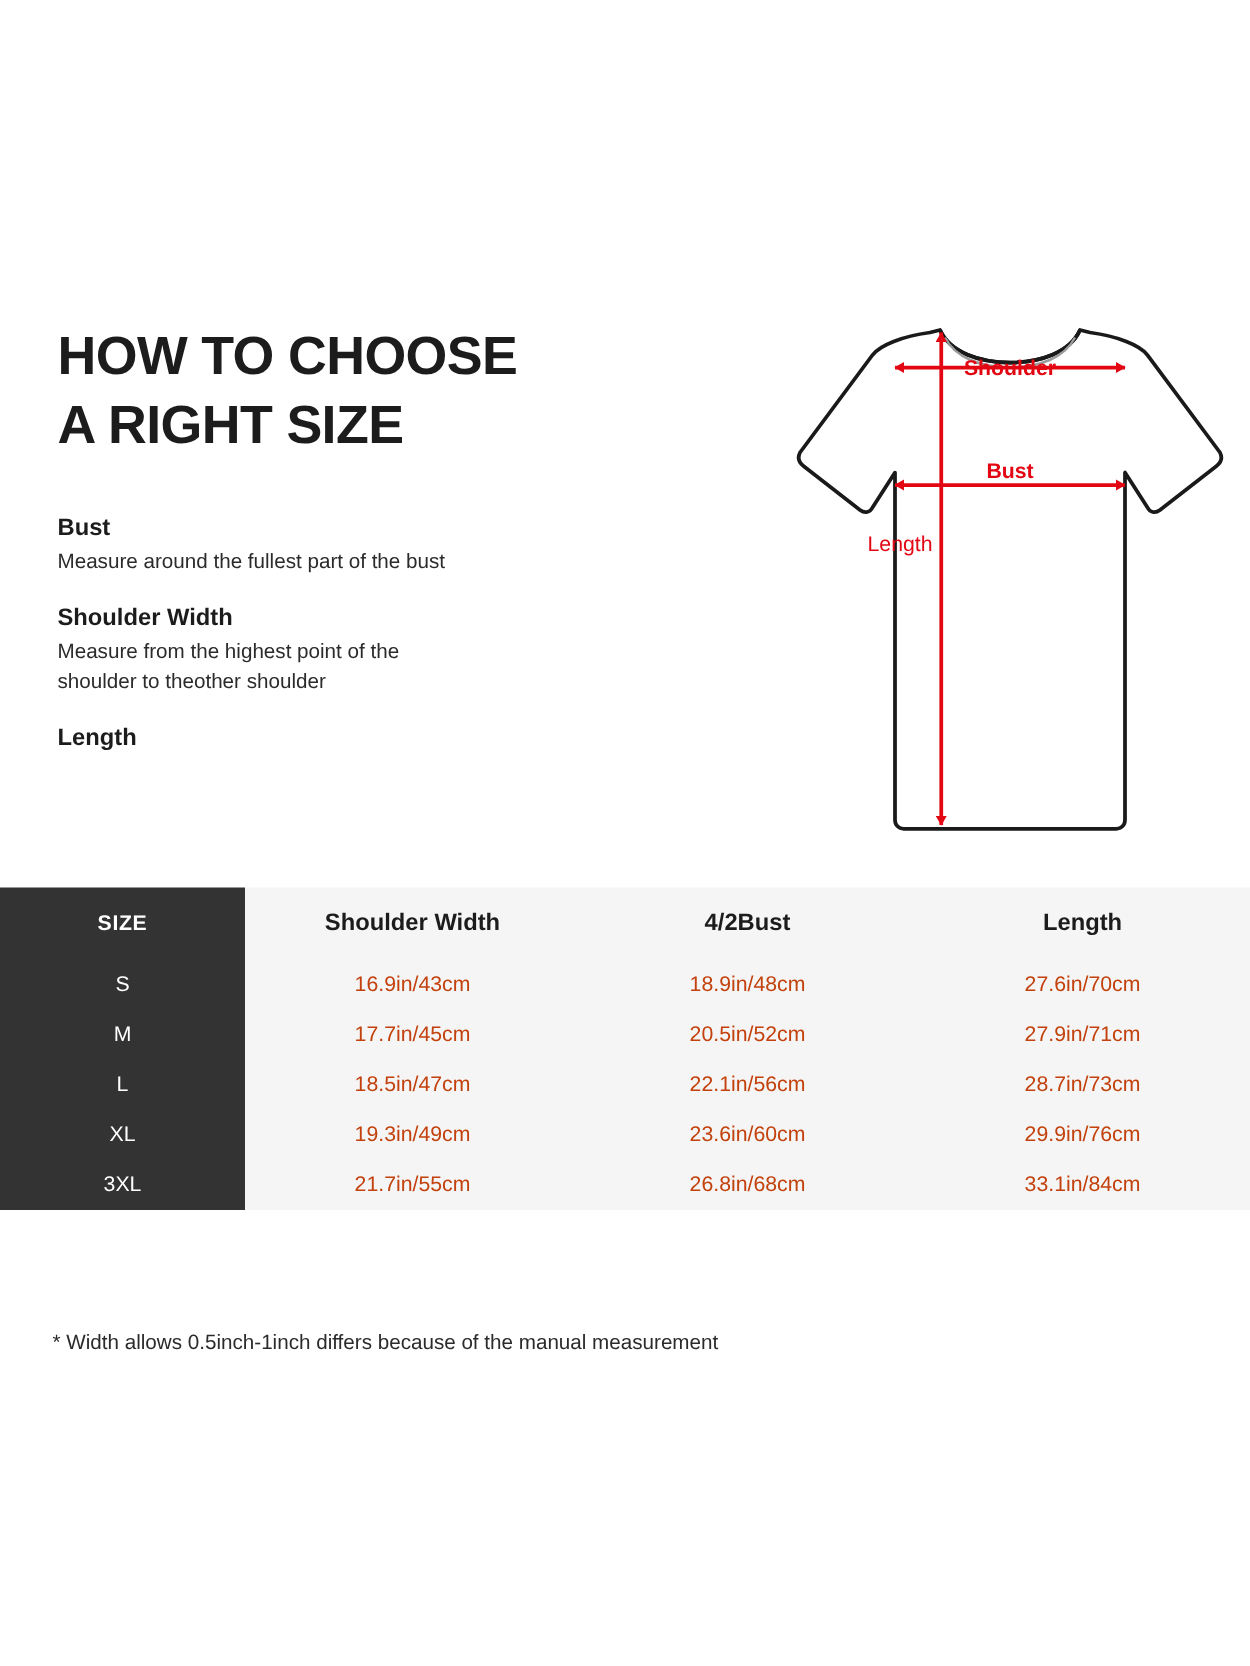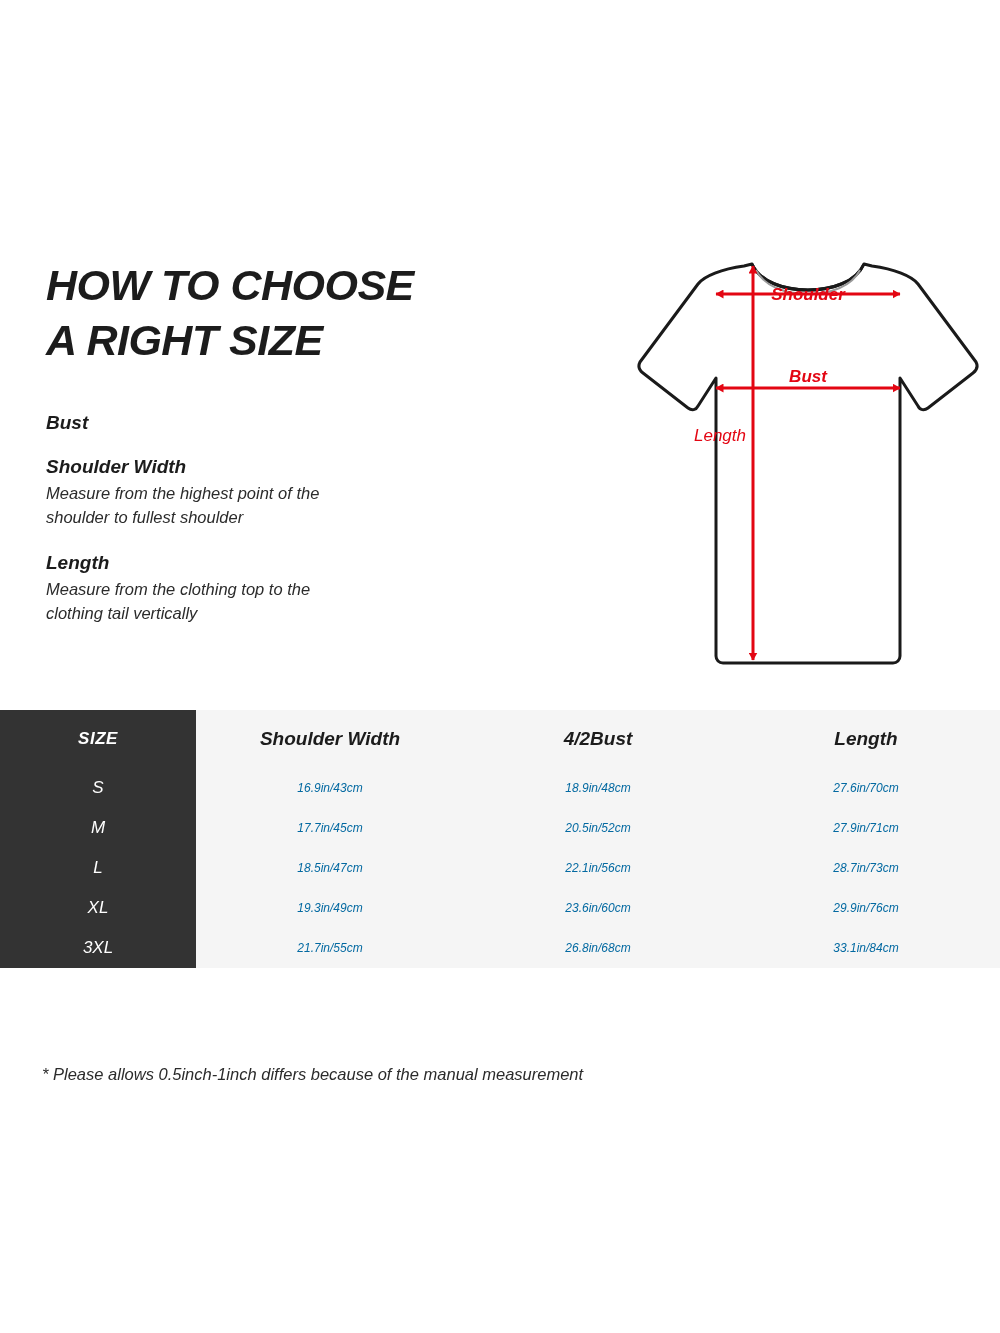--- a/index.html
+++ b/index.html
@@ -12,21 +12,20 @@
     height: 1333px;
     font-family: "Liberation Sans", sans-serif;
     color: #1a1a1a;
     position: relative;
     overflow: hidden;
   }
   .page {
     position: relative;
     width: 1000px;
     height: 1333px;
-    font-style: italic;
   }
 
   
   .top {
     position: relative;
     height: 710px;
   }
   .headline {
     position: absolute;
     left: 46px;
@@ -77,22 +76,22 @@
   }
   table.size-table {
     border-collapse: collapse;
     width: 1000px;
     table-layout: fixed;
     padding-left: 36px;
   }
   table.size-table th,
   table.size-table td {
     text-align: center;
-    font-size: 12px;
-    color: #0369a1;
+    font-size: 17px;
+    color: #c2410c;
     background: #f5f5f5;
     padding: 0;
     height: 40px;
     font-weight: normal;
   }
   table.size-table thead th {
     height: 58px;
     font-size: 19px;
     font-weight: bold;
     color: #1c1c1c;
@@ -128,28 +127,27 @@
 
 <div class="page">
 
   <div class="top">
 
     <div class="headline">HOW TO CHOOSE
 A RIGHT SIZE</div>
 
     <div class="defs">
       <div class="def-term first">Bust</div>
+      <div class="def-desc">Measure around the fullest part of the bust</div>
 
       <div class="def-term">Shoulder Width</div>
       <div class="def-desc" style="white-space: pre-line;">Measure from the highest point of the
-shoulder to fullest shoulder</div>
+shoulder to theother shoulder</div>
 
       <div class="def-term">Length</div>
-      <div class="def-desc" style="white-space: pre-line;">Measure from the clothing top to the
-clothing tail vertically</div>
     </div>
 
     <div class="diagram">
       <svg width="480" height="460" viewBox="0 0 480 460" xmlns="http://www.w3.org/2000/svg">
         <defs>
           <marker id="arrowRed" markerWidth="9" markerHeight="9" refX="7.5" refY="4.5" orient="auto" markerUnits="userSpaceOnUse">
             <path d="M0,0 L8,4.5 L0,9 z" fill="#e30613"></path>
           </marker>
           <marker id="arrowRedStart" markerWidth="9" markerHeight="9" refX="1.5" refY="4.5" orient="auto" markerUnits="userSpaceOnUse">
             <path d="M9,0 L1,4.5 L9,9 z" fill="#e30613"></path>
@@ -234,15 +232,15 @@
         <tr>
           <td class="sizecol">3XL</td>
           <td>21.7in/55cm</td>
           <td>26.8in/68cm</td>
           <td>33.1in/84cm</td>
         </tr>
       </tbody>
     </table>
   </div>
 
-  <div class="note">* Please allows 0.5inch-1inch differs because of the  manual measurement</div>
+  <div class="note">* Width allows 0.5inch-1inch differs because of the  manual measurement</div>
 
 </div>
 
 </body></html>

